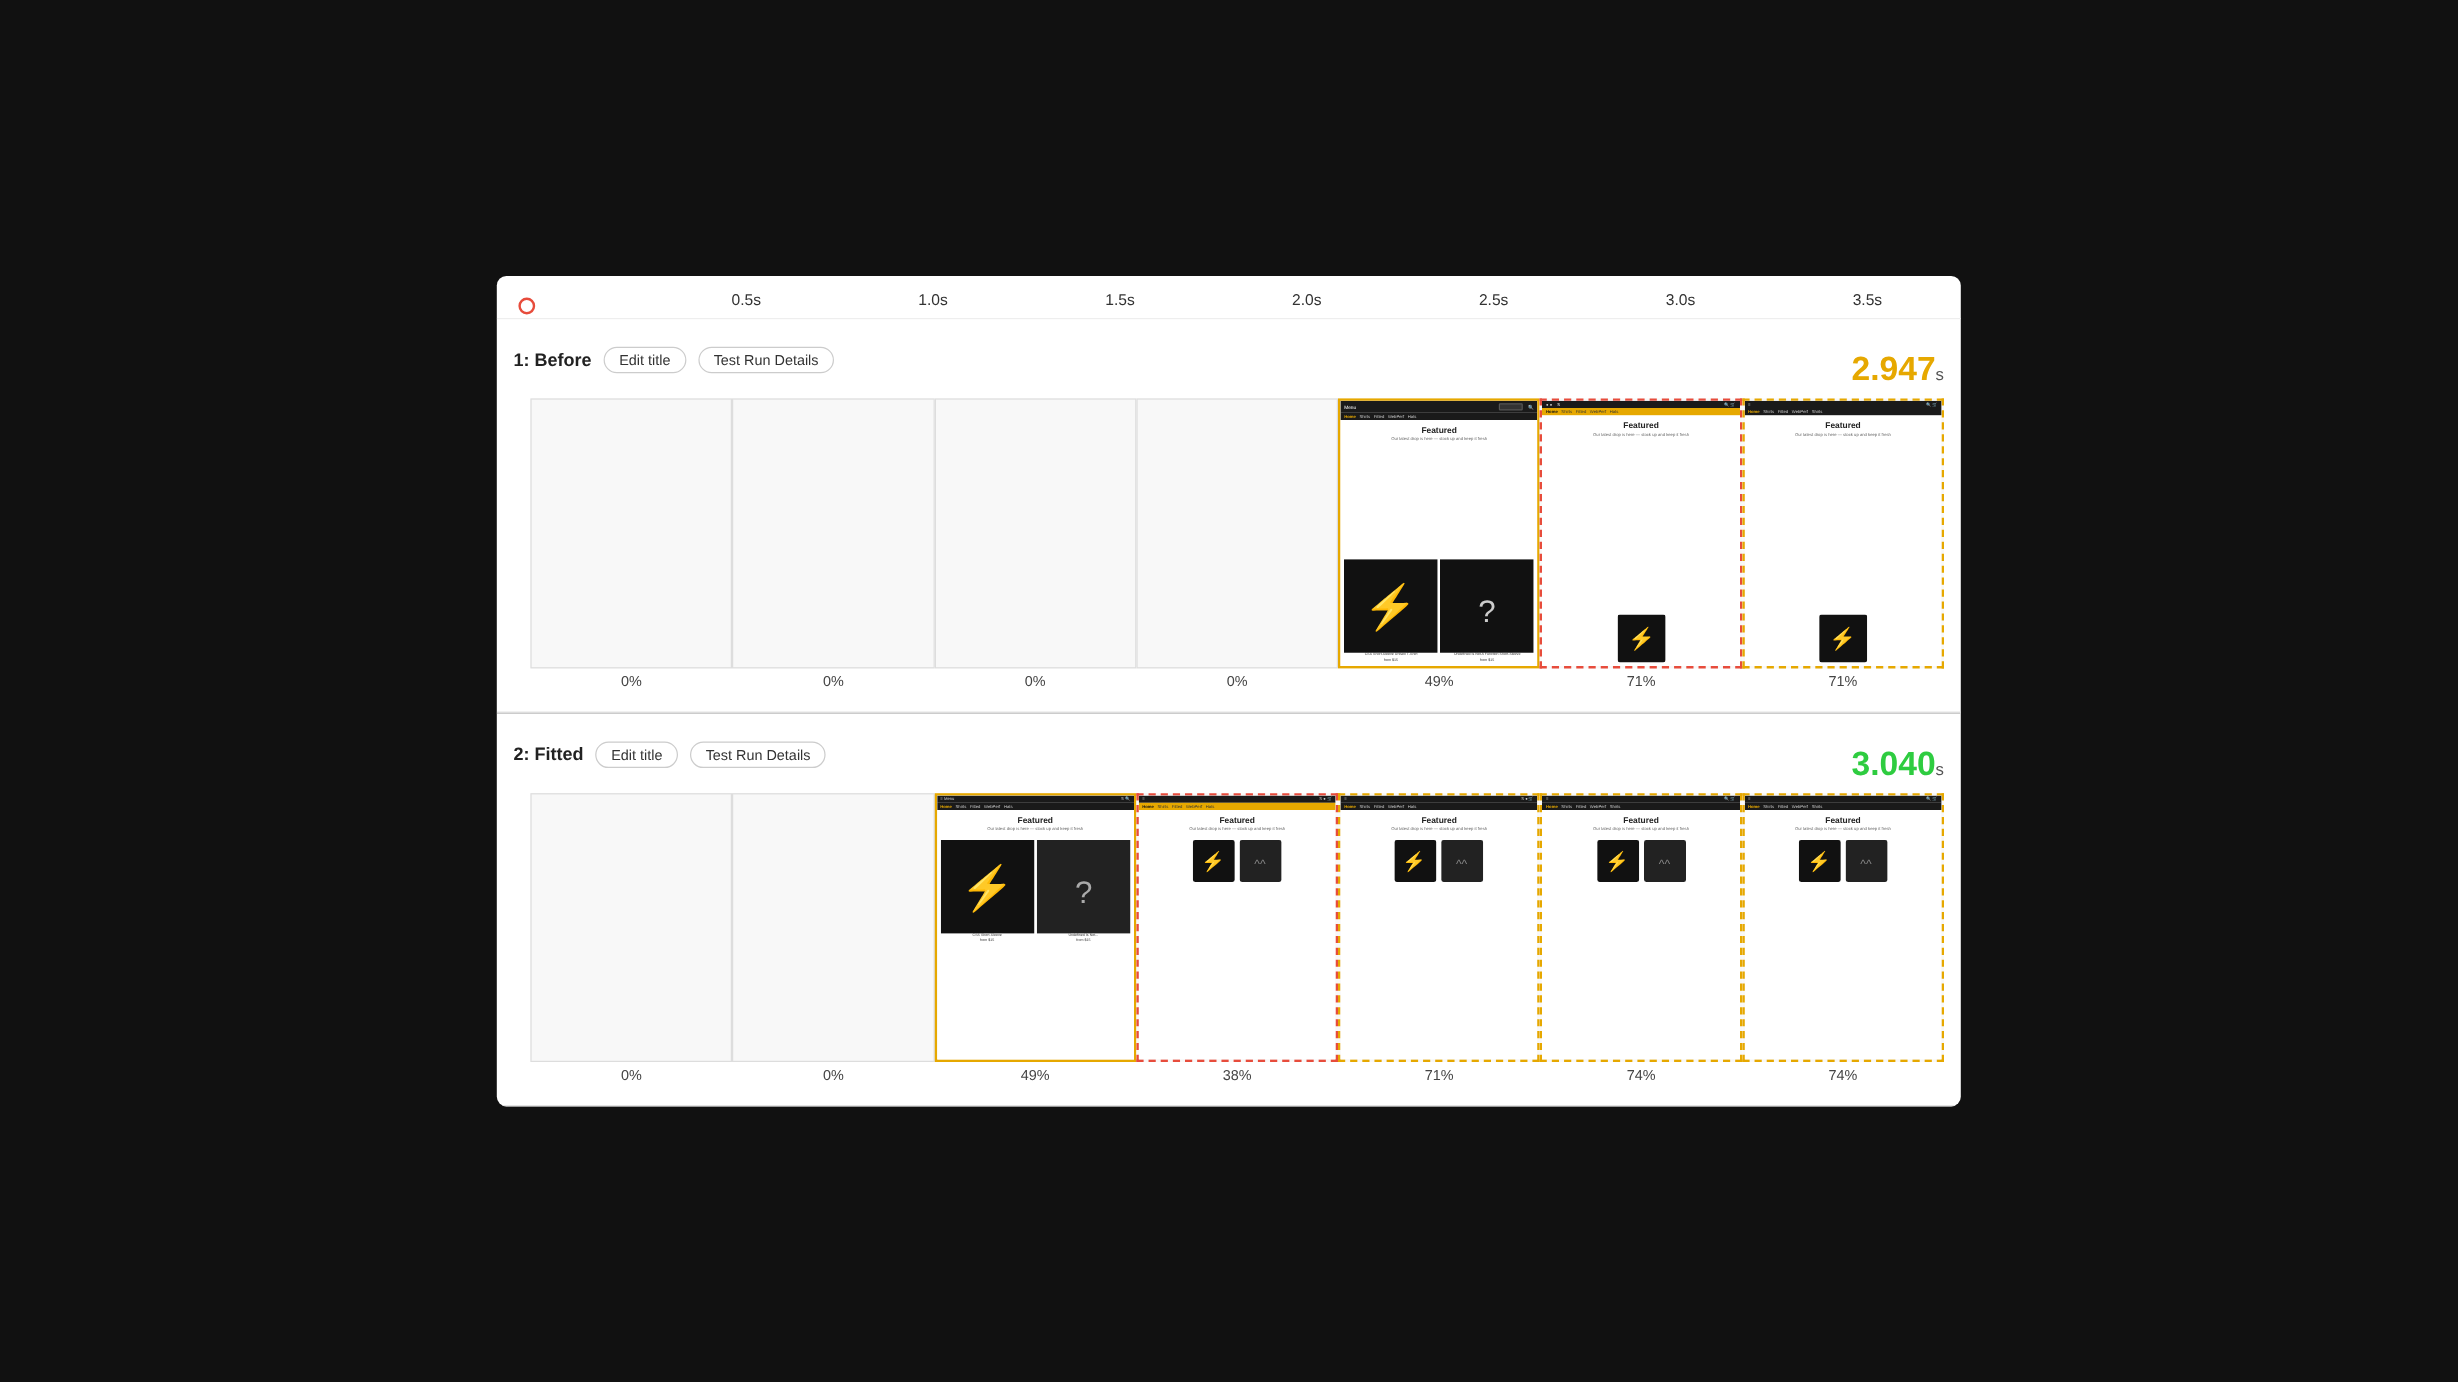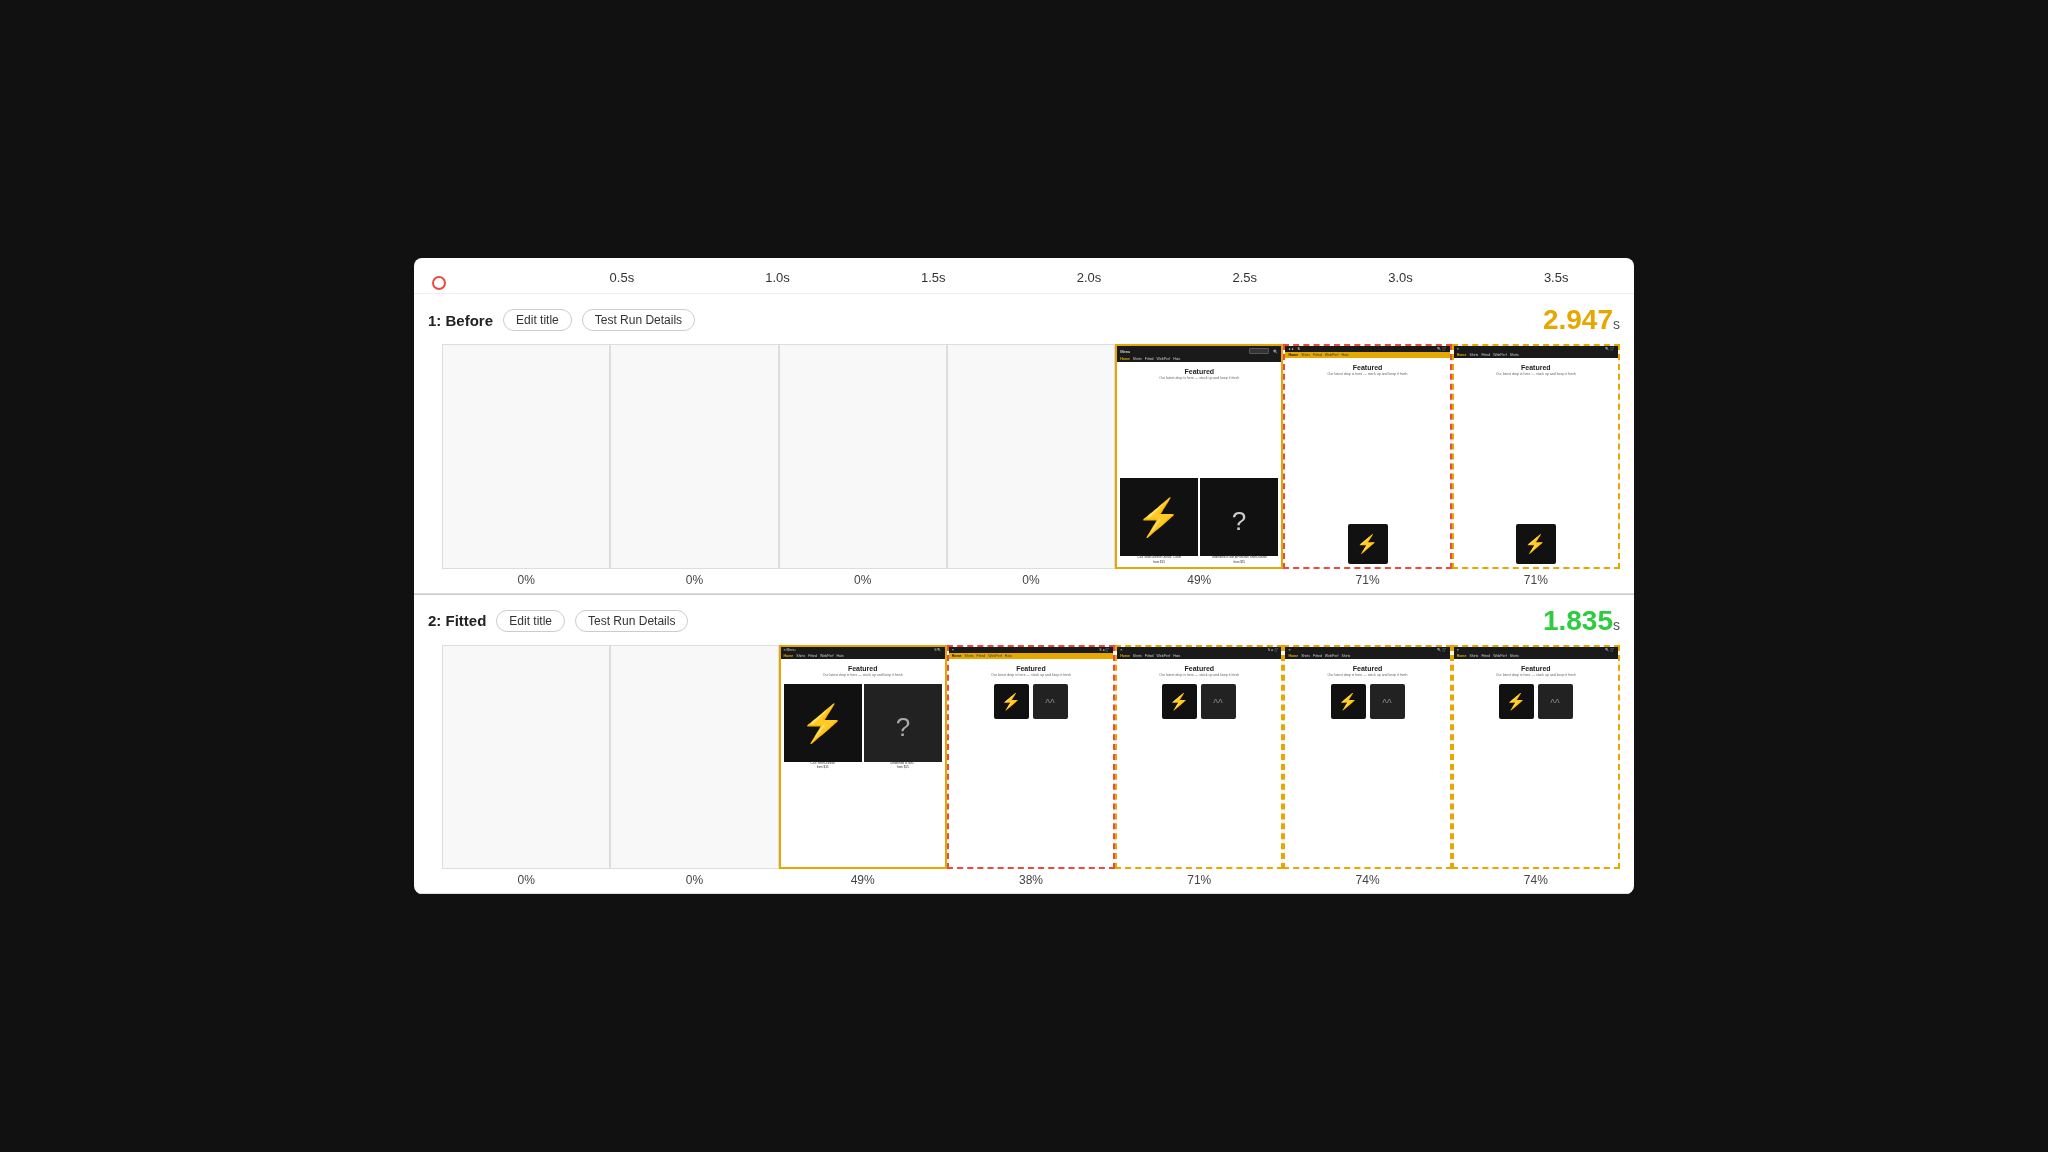--- a/index.html
+++ b/index.html
@@ -39,21 +39,21 @@
     .timeline-tick {
       flex: 1;
       text-align: center;
       font-size: 13px;
       color: #333;
       font-weight: 500;
     }
     
     .section {
       border-bottom: 1px solid #ddd;
-      padding: 10px 14px 6px;
+      padding: 10px 14px 18px;
     }
     .section-header {
       display: flex;
       align-items: center;
       gap: 10px;
       margin-bottom: 8px;
     }
     .section-title {
       font-size: 15px;
       font-weight: 600;
@@ -65,20 +65,21 @@
       background: #fff;
       padding: 3px 12px;
       font-size: 12px;
       cursor: pointer;
       color: #333;
     }
     .section-time {
       margin-left: auto;
       font-size: 28px;
       font-weight: 700;
+      margin-top: 16px;
     }
     .section-time .unit {
       font-size: 14px;
       font-weight: 500;
       color: #555;
     }
     .time-before { color: #e6a800; }
     .time-after  { color: #2ecc40; }
 
     
@@ -368,21 +369,21 @@
   </div>
 
   <hr class="section-divider">
 
   <div class="section">
     <div class="section-header">
       <span class="section-title">2: Fitted</span>
       <button class="section-btn">Edit title</button>
       <button class="section-btn">Test Run Details</button>
       <div class="section-time time-after">
-        <span>1.835</span><span class="unit">s</span>
+        <span>3.040</span><span class="unit">s</span>
       </div>
     </div>
 
     <div class="filmstrip">
       <div class="filmstrip-marker">
         <div class="filmstrip-marker-line"></div>
       </div>
 
       <div class="frame-col">
         <div class="frame-box"></div>

